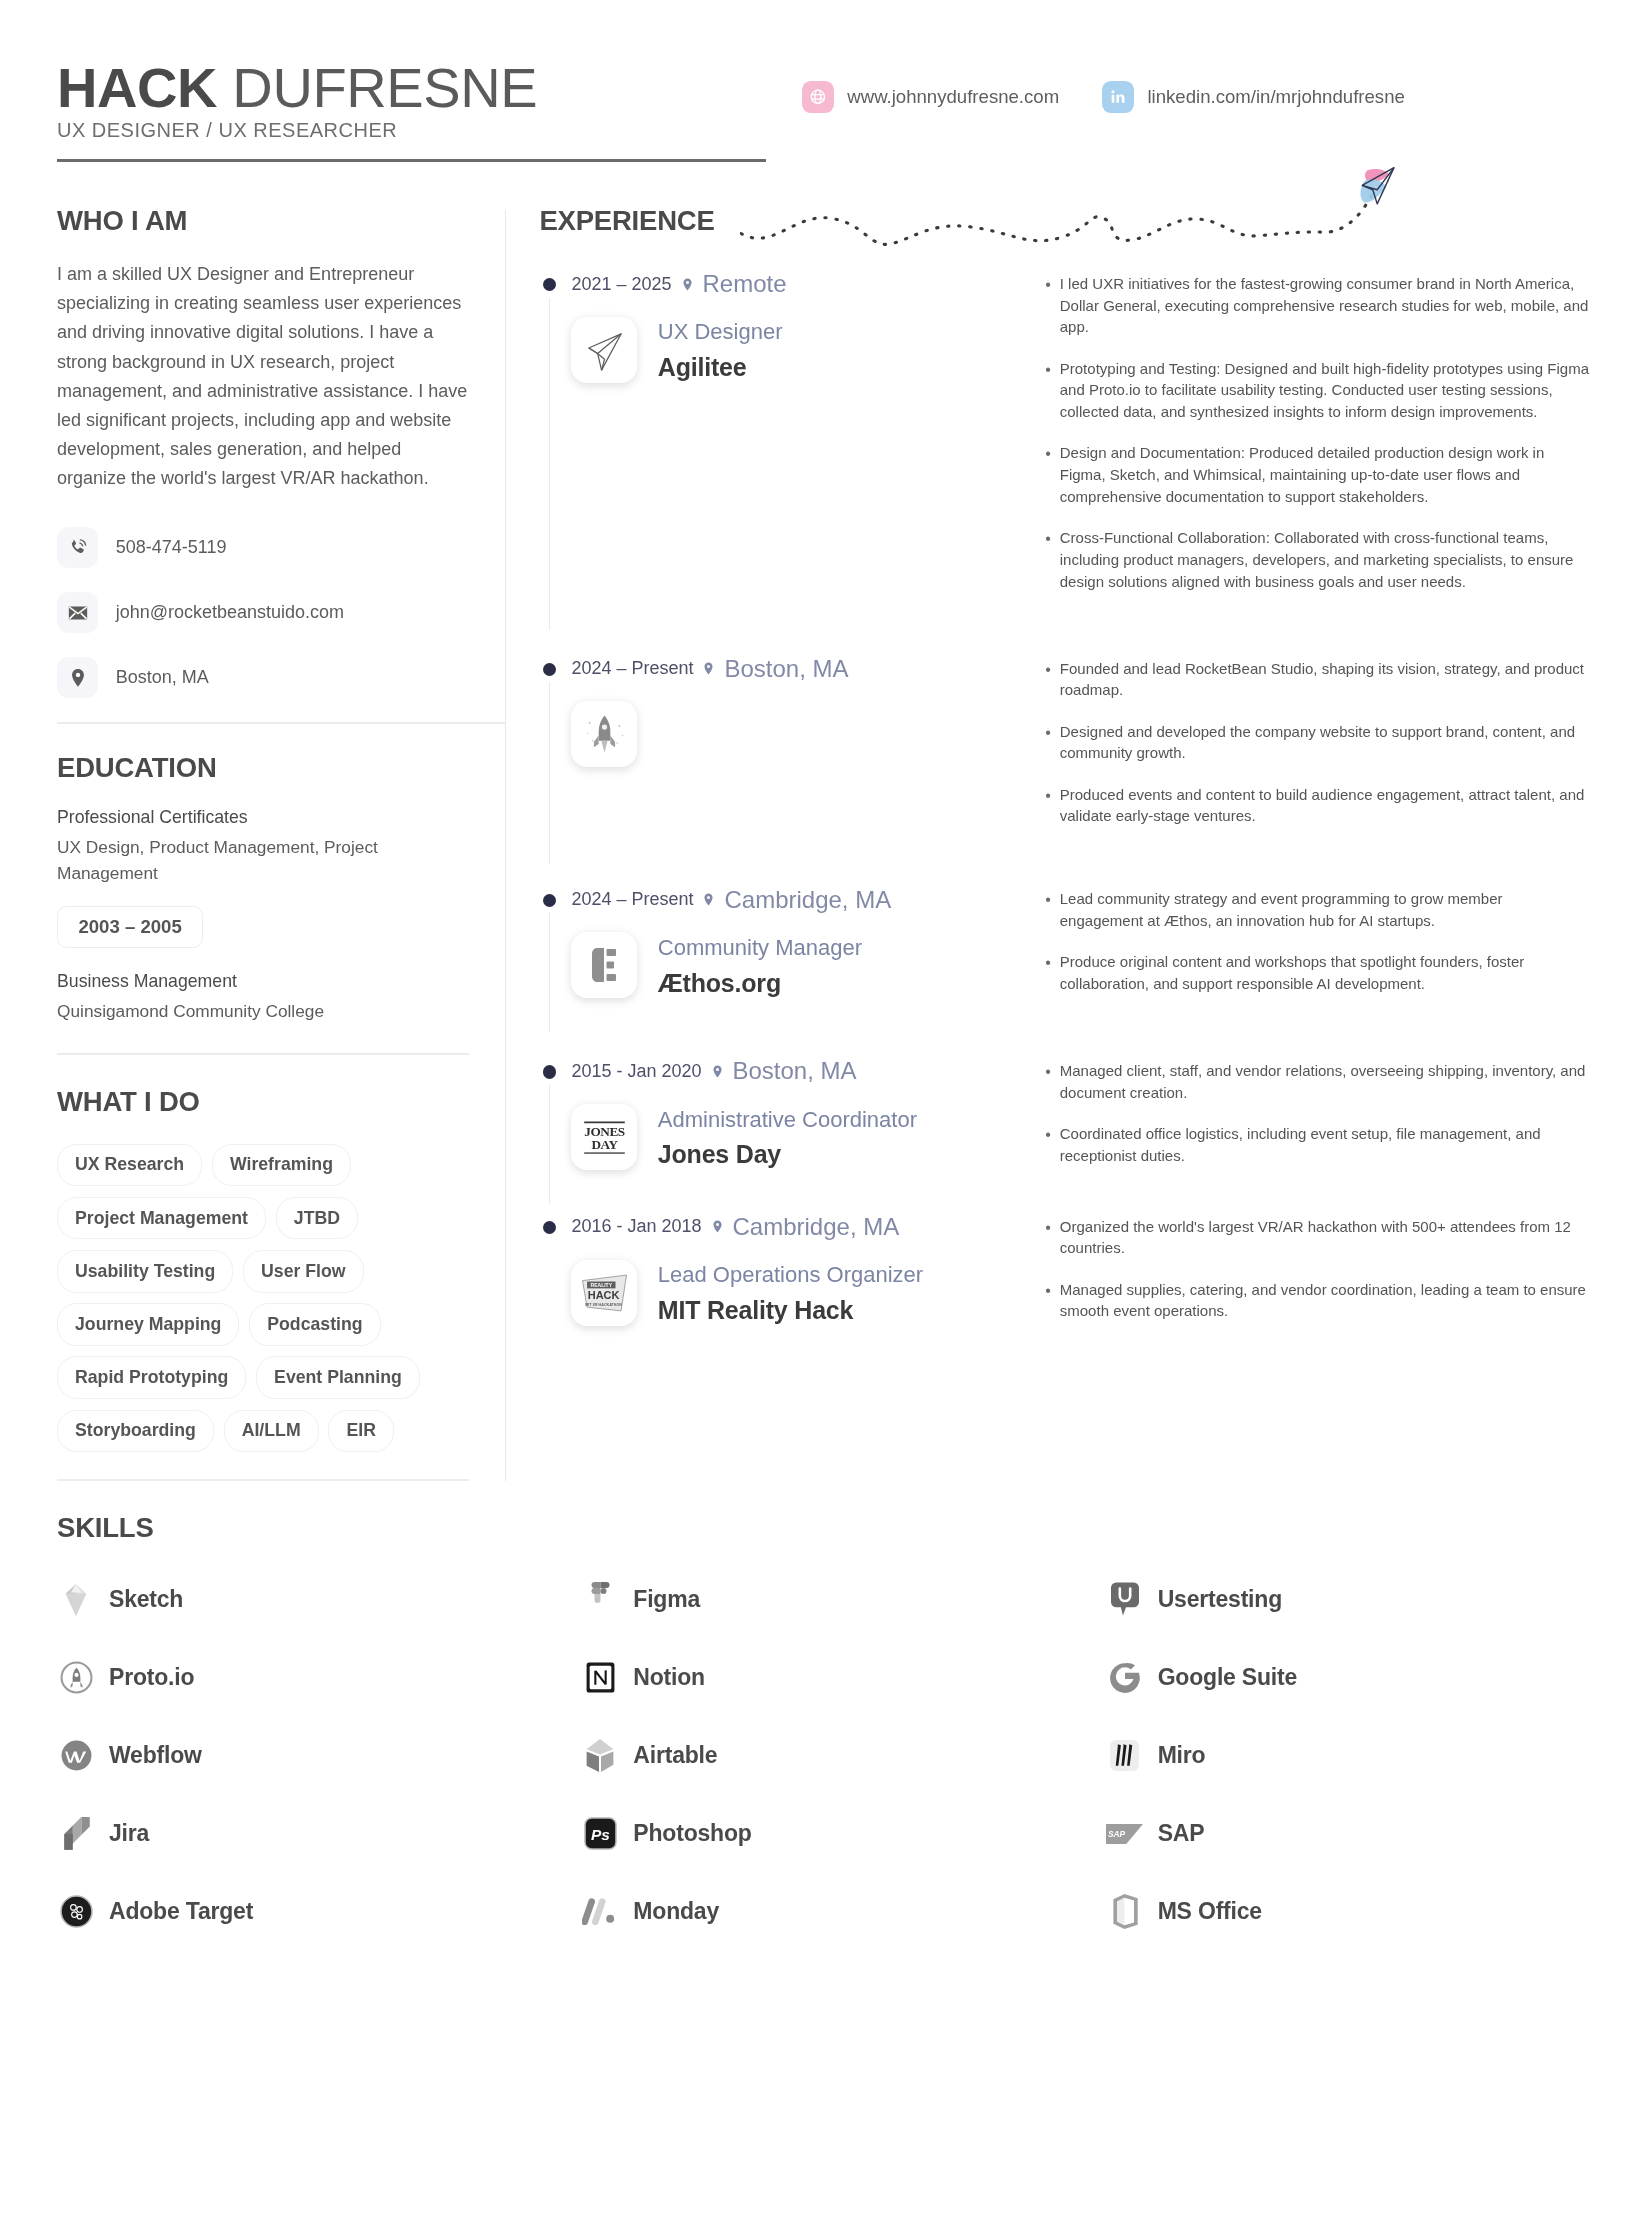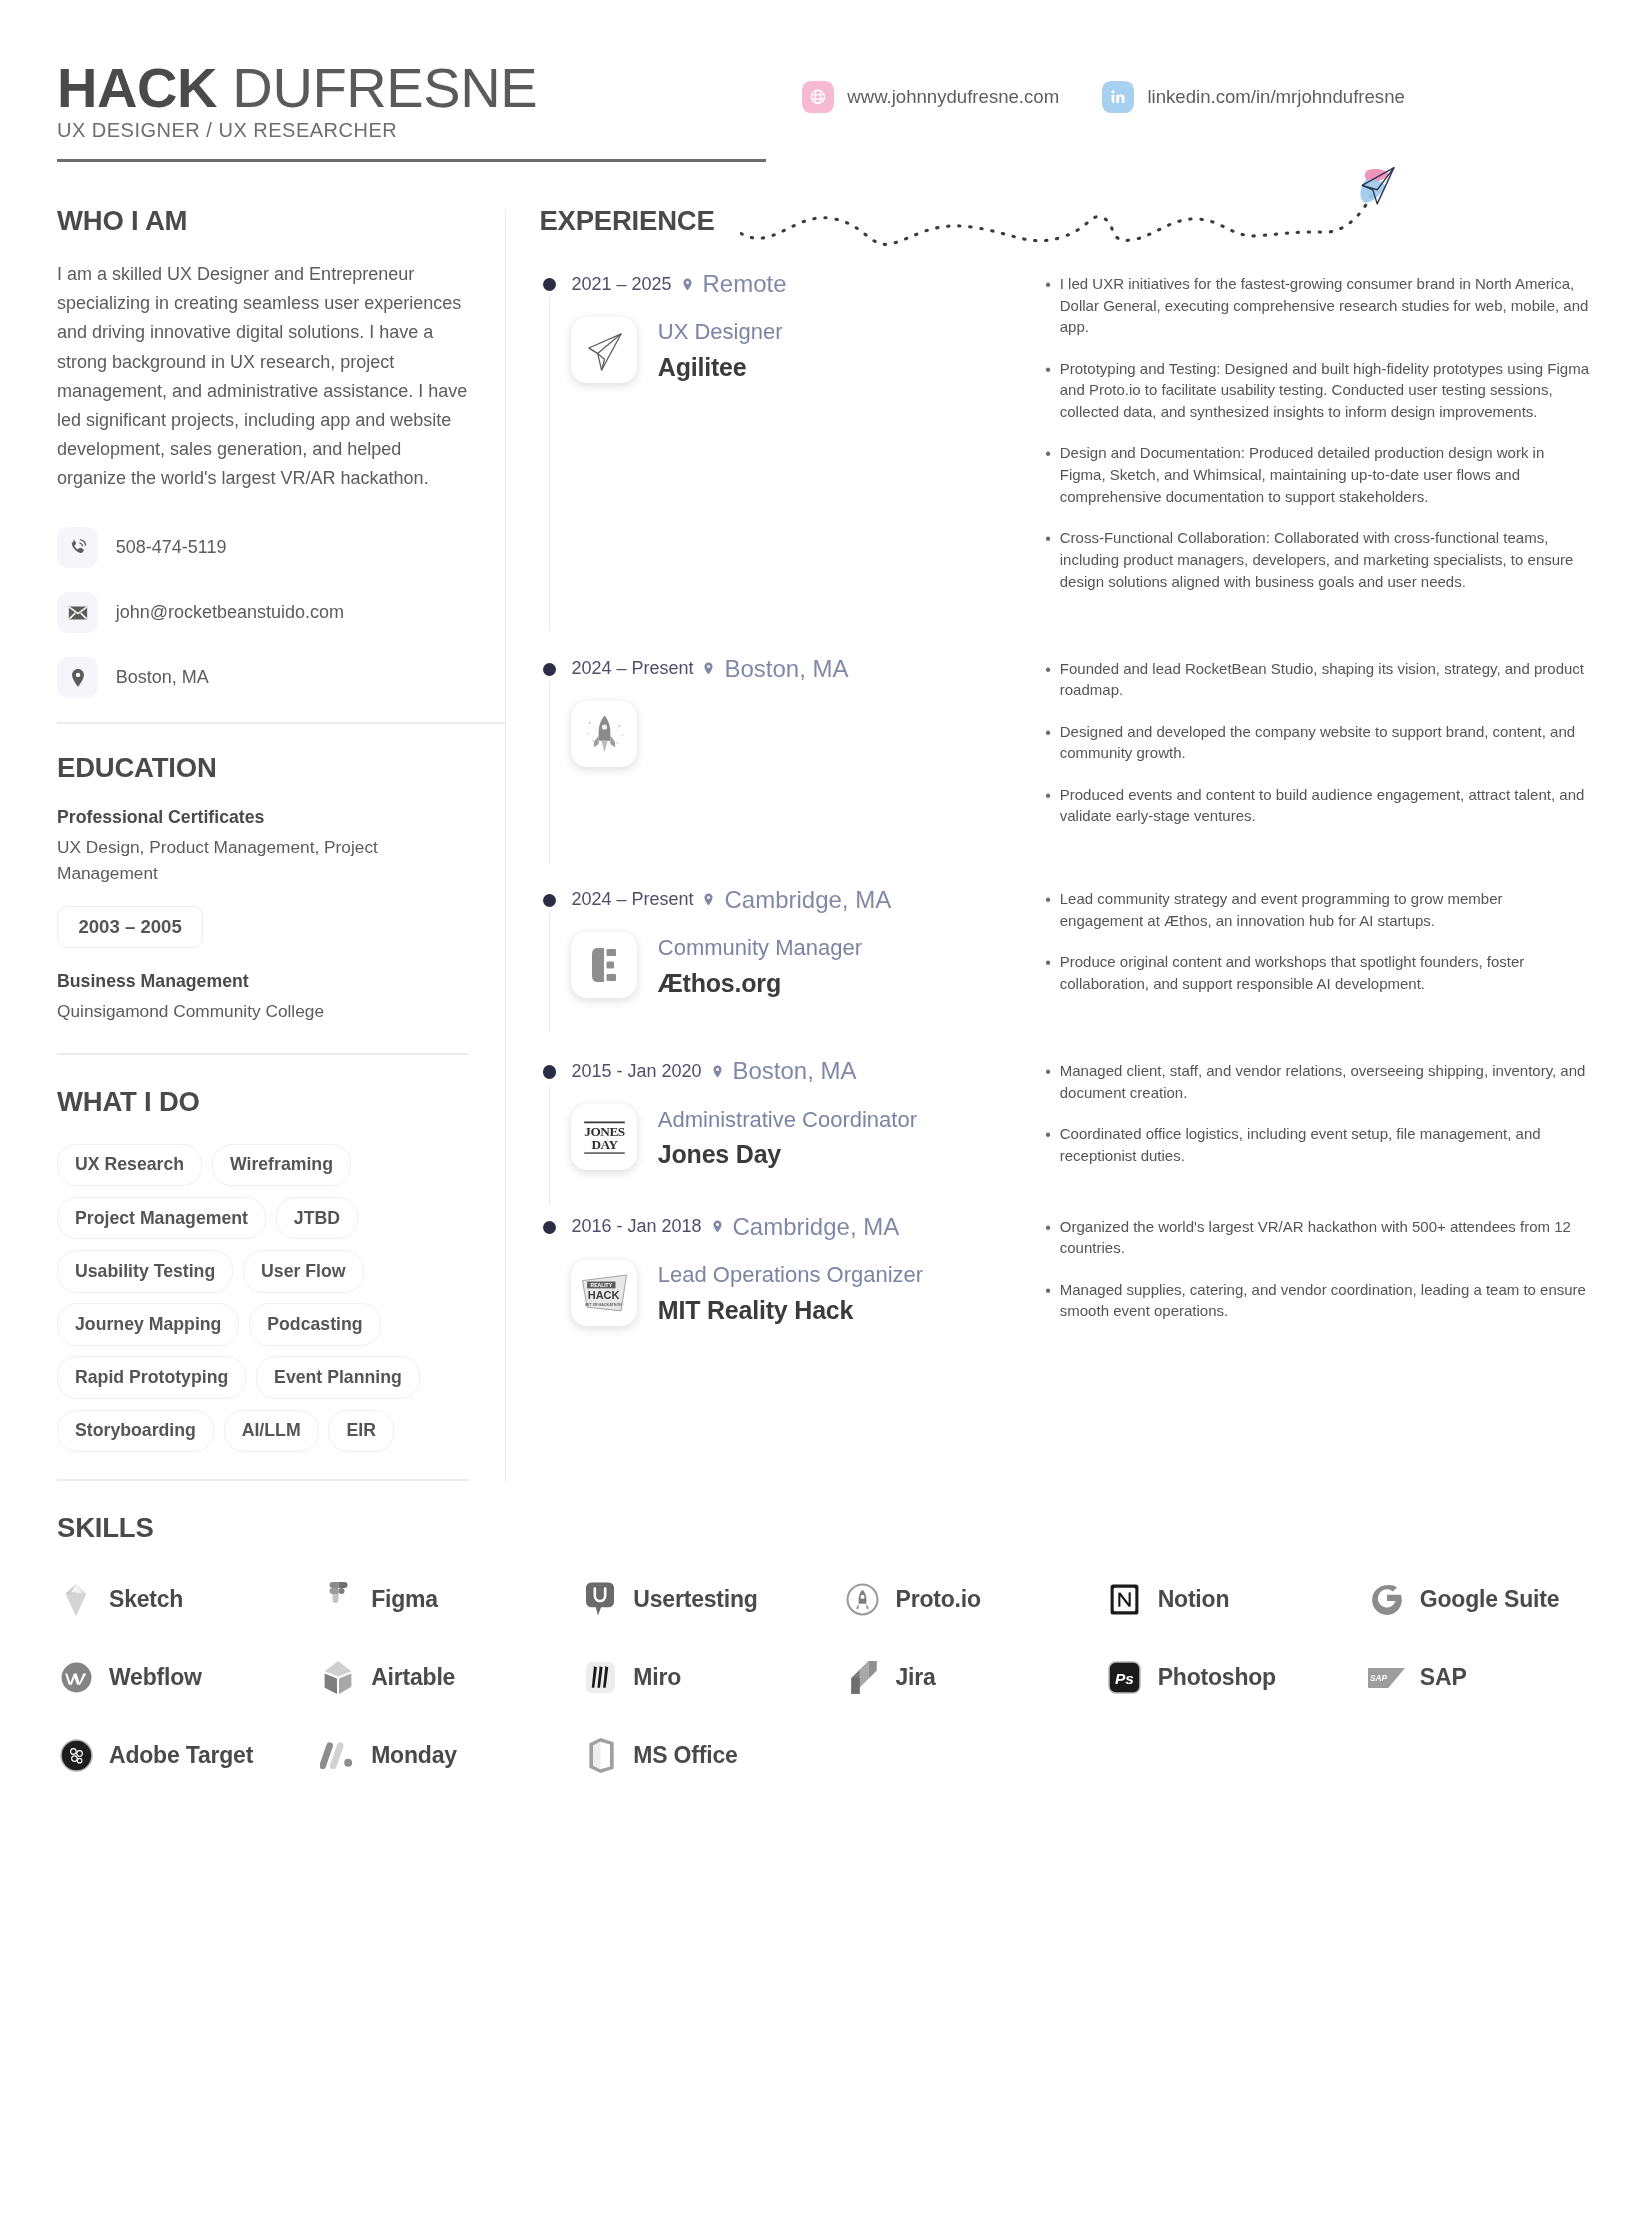--- a/index.html
+++ b/index.html
@@ -98,21 +98,21 @@
     background: #f6f6fa;
     display: flex; align-items: center; justify-content: center;
     flex: 0 0 auto;
   }
   .c-text { font-size: 18px; color: #5c5c5c; }
 
   .hr { height: 1.8px; background: #ececec; margin: 21px 0 0 0; width: 448px; }
 
   .edu-block { margin-top: 27.5px; }
   .edu-h {
-    font-size: 17.7px; font-weight: 700; color: #4a4a4a; margin-top: 23px;
+    font-size: 17.7px; font-weight: 400; color: #4a4a4a; margin-top: 23px;
   }
   .edu-sub { font-size: 17.3px; line-height: 1.5; color: #5c5c5c; margin-top: 7px; }
   .year-pill {
     display: inline-block;
     margin-top: 19.5px;
     border: 1.3px solid #ededed;
     border-radius: 9.8px;
     padding: 8.9px 20.4px;
     font-size: 18.6px;
     font-weight: 700;
@@ -165,21 +165,21 @@
   .exp-right { flex: 1 1 auto; padding-left: 8.9px; padding-top: 2.7px; }
   .bullet { display: flex; gap: 8.9px; margin-bottom: 19.5px; }
   .bullet .dot { font-size: 16px; color: #6a6a6a; line-height: 1.5; flex: 0 0 auto; }
   .bullet .txt { font-size: 15px; line-height: 1.45; color: #555; }
 
   
   .skills-sec { margin-top: 31px; }
   .skills-grid {
     margin-top: 37px;
     display: grid;
-    grid-template-columns: repeat(6, 1fr);
+    grid-template-columns: repeat(3, 1fr);
     row-gap: 43px;
     column-gap: 0;
     gap: 40px;
   }
   .skill { display: flex; align-items: center; gap: 14px; }
   .skill-ico { width: 38px; height: 38px; flex: 0 0 38px; display: flex; align-items: center; justify-content: center; }
   .skill-label { font-size: 23px; color: #4a4a4a; font-weight: 700; letter-spacing: -0.2px; white-space: nowrap; }
 
   svg { display: block; }
 </style>

